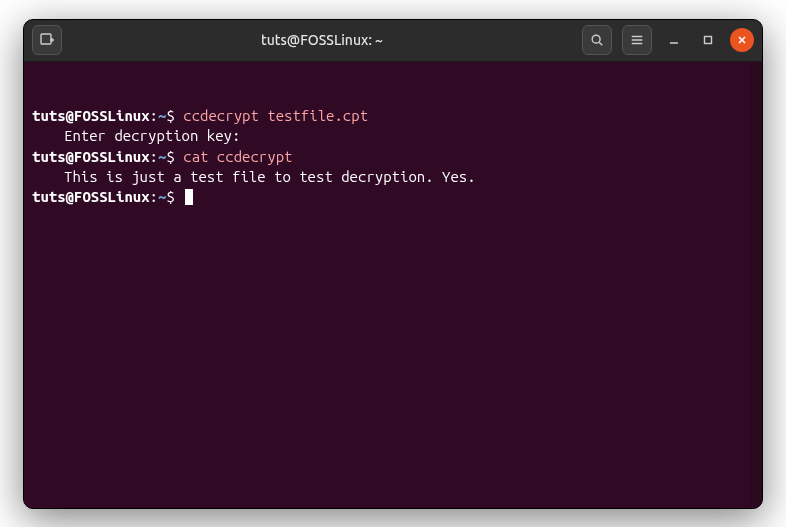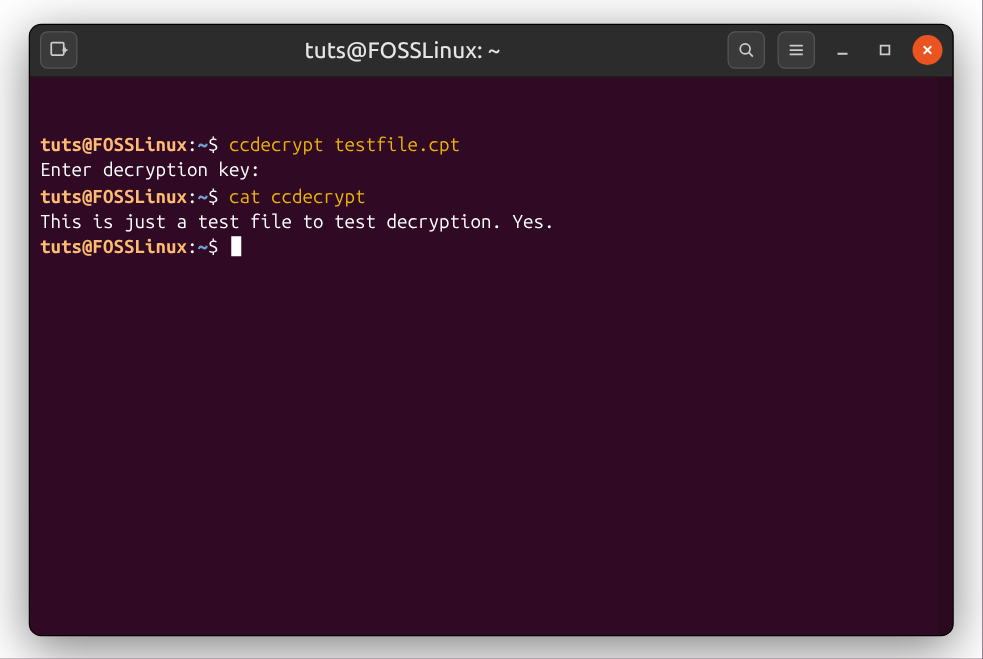--- a/index.html
+++ b/index.html
@@ -52,21 +52,21 @@
     }
     .new-tab-button svg {
       width: 16px;
       height: 16px;
     }
     .titlebar-center {
       flex: 1;
       text-align: center;
       color: #e6e6e6;
       font-family: Ubuntu, "DejaVu Sans", sans-serif;
-      font-size: 18px;
+      font-size: 14px;
       font-weight: 500;
     }
     .titlebar-right {
       display: flex;
       align-items: center;
       gap: 10px;
     }
     .icon-button {
       width: 30px;
       height: 30px;
@@ -116,26 +116,26 @@
       width: calc(100% - 14px);
     }
     .scrollbar {
       position: absolute;
       right: 0;
       top: 0;
       bottom: 0;
       width: 12px;
       background: #2b0a20;
     }
-    .prompt-user { color: #fdba74; font-weight: bold; }
+    .prompt-user { color: #ffffff; font-weight: bold; }
     .prompt-colon { color: #ffffff; }
     .prompt-path { color: #729fcf; font-weight: bold; }
     .prompt-dollar { color: #ffffff; }
-    .cmd { color: #eab308; }
-    .out { color: #ffffff; }
+    .cmd { color: #fca5a5; }
+    .out { color: #ffffff; margin-left: 32px; }
     .cursor {
       display: inline-block;
       width: 8px;
       height: 16px;
       background: #ffffff;
       vertical-align: text-bottom;
       margin-left: 2px;
     }
   </style>
 </head>

